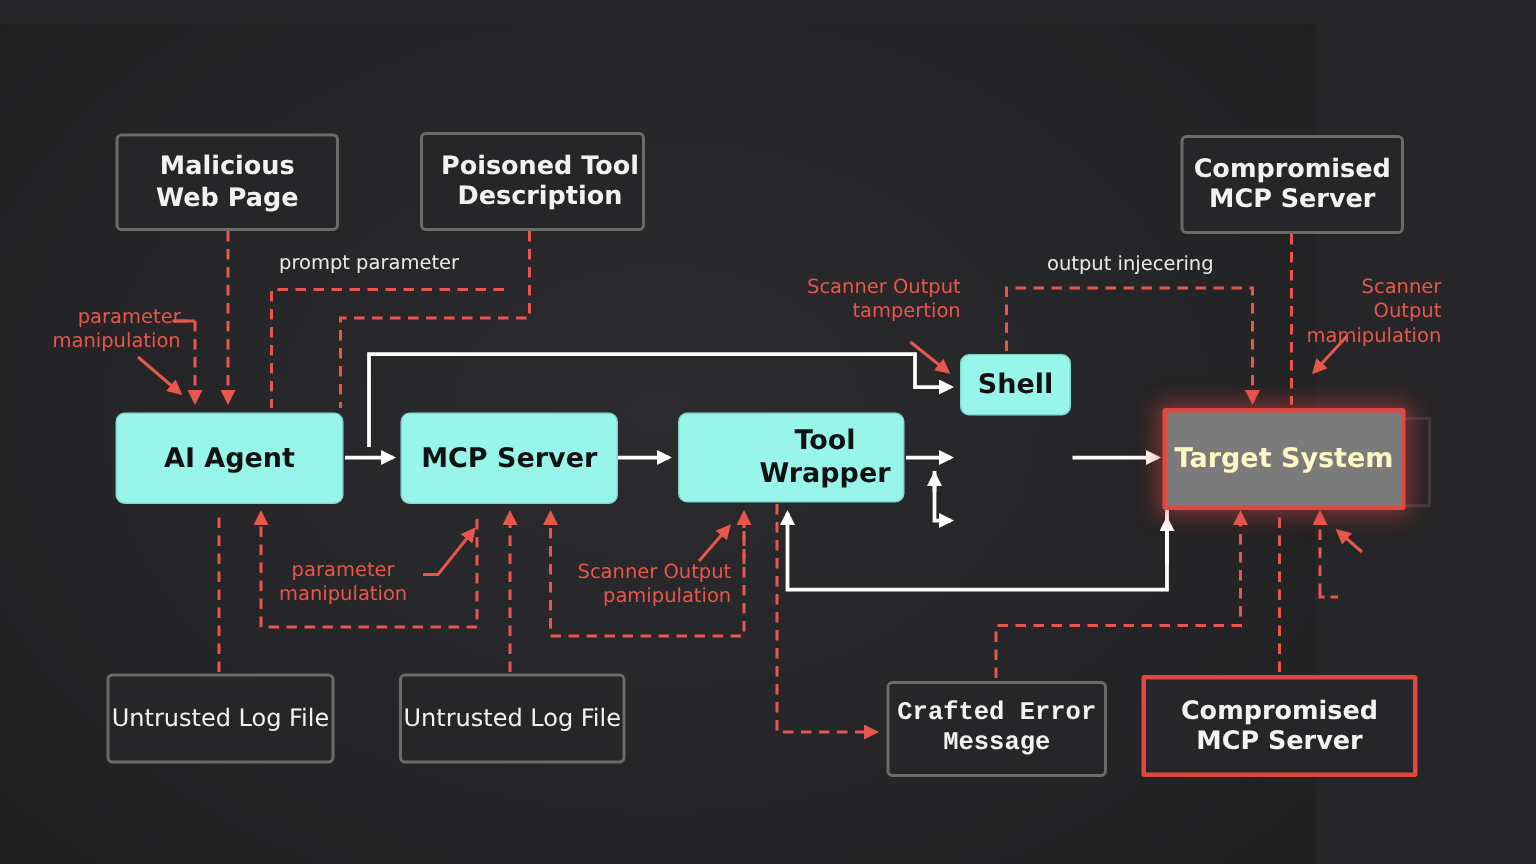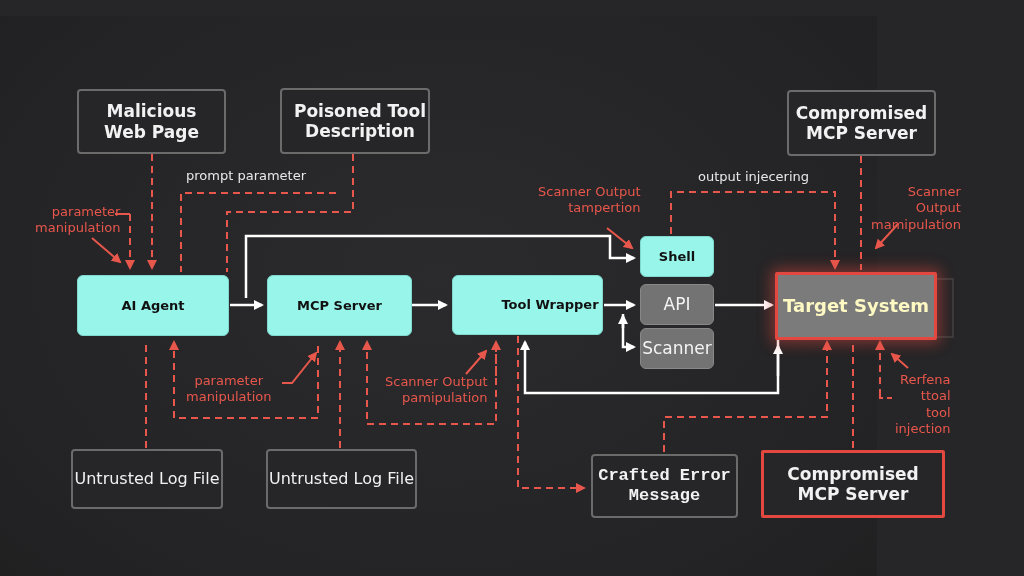--- a/index.html
+++ b/index.html
@@ -2,21 +2,21 @@
 <html><head>
 <meta charset="utf-8">
 <style>
   html,body{margin:0;padding:0;background:#262527;}
   body{width:1024px;height:576px;position:relative;overflow:hidden;font-family:"DejaVu Sans","Liberation Sans",sans-serif;}
   #stage{position:absolute;left:0;top:0;width:877px;height:576px;background:radial-gradient(ellipse at 50% 45%,#2b2a2c 0%,#242325 70%,#202021 100%);margin-top:16px;}
   svg#wires{position:absolute;left:0;top:0;width:1024px;height:576px;}
   .node{position:absolute;box-sizing:border-box;display:flex;align-items:center;justify-content:center;text-align:center;line-height:1.2;}
   .src{border:2px solid #6b6b6b;border-radius:4px;background:#262527;color:#f2f2f2;font-size:17px;font-weight:bold;}
   .src.thin{font-weight:normal;font-size:16px;}
-  .core{background:#97f5ea;border-radius:6px;color:#111;font-size:13px;font-weight:bold;border:1px solid #7fd9cf;}
+  .core{background:#97f5ea;border-radius:6px;color:#111;font-size:18px;font-weight:bold;border:1px solid #7fd9cf;}
   .grey{background:#737373;border-radius:6px;color:#f4f4f4;font-size:17px;border:1px solid #888;}
   .target{background:#7b7b7b;border:3px solid #e2483f;border-radius:2px;color:#fef9c3;font-size:18px;font-weight:bold;box-shadow:0 0 14px 4px rgba(226,72,63,0.45);}
   .target-ghost{position:absolute;left:932px;top:262px;width:22px;height:60px;border:2px solid #3b3b3b;border-left:none;box-sizing:border-box;}
   .danger{border:3px solid #e2483f;border-radius:2px;background:#262527;color:#f2f2f2;font-size:17px;font-weight:bold;}
   .lbl{position:absolute;font-size:13px;line-height:1.25;white-space:nowrap;}
   .red{color:#e8574c;text-align:right;}
   .white{color:#e9e9e9;}
 </style>
 </head>
 <body>
@@ -79,22 +79,20 @@
 Web Page</div>
   <div class="node src" style="left:280px;top:72px;width:150px;height:66px;white-space:pre-line;padding-left:10px;">Poisoned Tool
 Description</div>
   <div class="node src" style="left:787px;top:74px;width:149px;height:66px;white-space:pre-line;">Compromised
 MCP Server</div>
 
   <div class="node core" style="left:77px;top:259px;width:152px;height:61px;">AI Agent</div>
   <div class="node core" style="left:267px;top:259px;width:145px;height:61px;">MCP Server</div>
   <div class="node core" style="left:452px;top:259px;width:151px;height:60px;padding-left:45px;">Tool Wrapper</div>
   <div class="node core" style="left:640px;top:220px;width:74px;height:41px;">Shell</div>
-  <div class="node grey" style="left:640px;top:268px;width:74px;height:41px;">API</div>
-  <div class="node grey" style="left:640px;top:312px;width:74px;height:41px;">Scanner</div>
 
   <div class="target-ghost"></div>
   <div class="node target" style="left:775px;top:256px;width:162px;height:68px;">Target System</div>
 
   <div class="node src thin" style="left:71px;top:433px;width:152px;height:60px;">Untrusted Log File</div>
   <div class="node src thin" style="left:266px;top:433px;width:151px;height:60px;">Untrusted Log File</div>
   <div class="node src" style="left:591px;top:438px;width:147px;height:64px;white-space:pre-line;font-family:Liberation Mono, monospace;">Crafted Error
 Message</div>
   <div class="node danger" style="left:761px;top:434px;width:184px;height:68px;white-space:pre-line;">Compromised
 MCP Server</div>
@@ -104,16 +102,14 @@
 manipulation</div>
   <div class="lbl red" style="left:538px;top:168px;white-space:pre-line;">Scanner Output
 tampertion</div>
   <div class="lbl white" style="left:698px;top:153px;">output injecering</div>
   <div class="lbl red" style="left:871px;top:168px;white-space:pre-line;">Scanner Output
 mamipulation</div>
   <div class="lbl red" style="left:186px;top:357px;text-align:center;white-space:pre-line;">parameter
 manipulation</div>
   <div class="lbl red" style="left:385px;top:358px;white-space:pre-line;">Scanner Output
 pamipulation</div>
-  <div class="lbl red" style="left:895px;top:356px;white-space:pre-line;">Rerfena ttoal
-tool injection</div>
 
 </div>
 
 </body></html>

